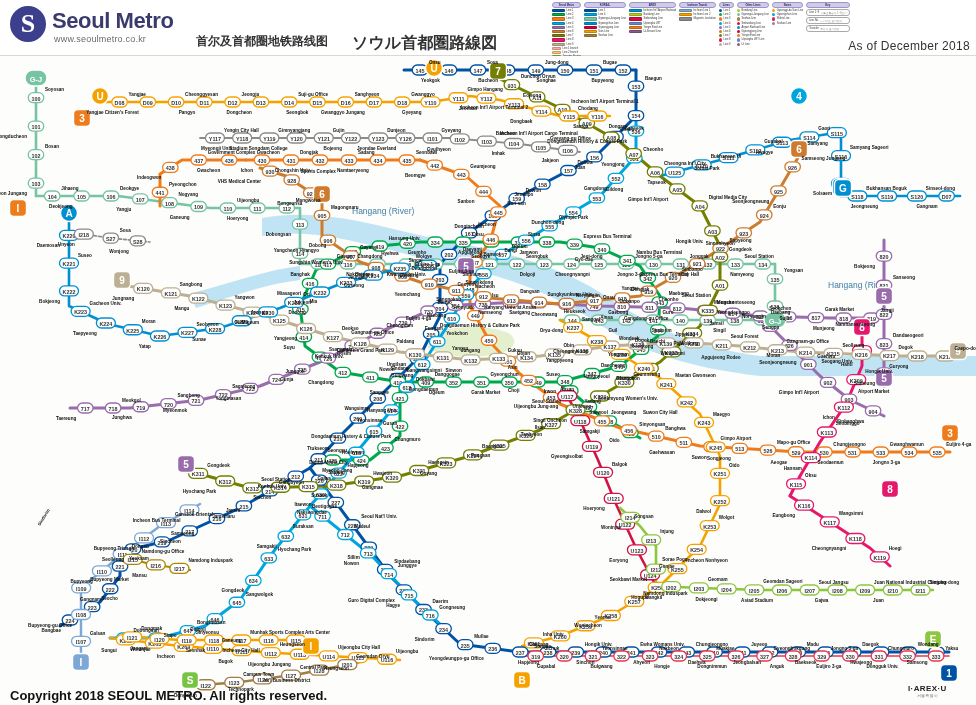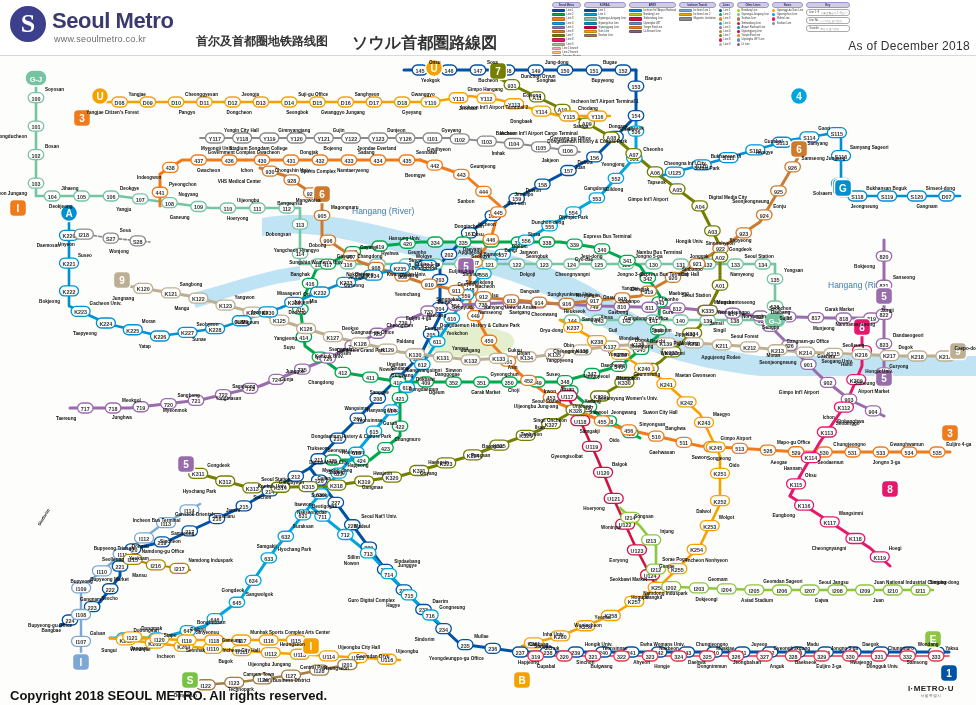--- a/index.html
+++ b/index.html
@@ -3126,17 +3126,17 @@
             <text x="119.73832702636719" y="175.57383728027344" text-anchor="start" font-size="4.6" fill="#111" font-weight="bold">Sosa</text>
             <text x="128.81533813476562" y="196.7815399169922" text-anchor="end" font-size="4.6" fill="#111" font-weight="bold">Wonjong</text>
             <text x="40" y="470" font-size="4.4" fill="#111" font-weight="bold" transform="rotate(-58 40 470)">Sindorim</text>
           </g>
       </g>
     </svg>
   </div>
 
   <div id="copyright">Copyright 2018 SEOUL METRO. All rights reserved.</div>
   <div id="iseoulu">
-    <div class="main">I·METRO·U</div>
+    <div class="main">I·AREX·U</div>
     <div class="sub">서울특별시</div>
   </div>
 
 </div>
 
 </body></html>

